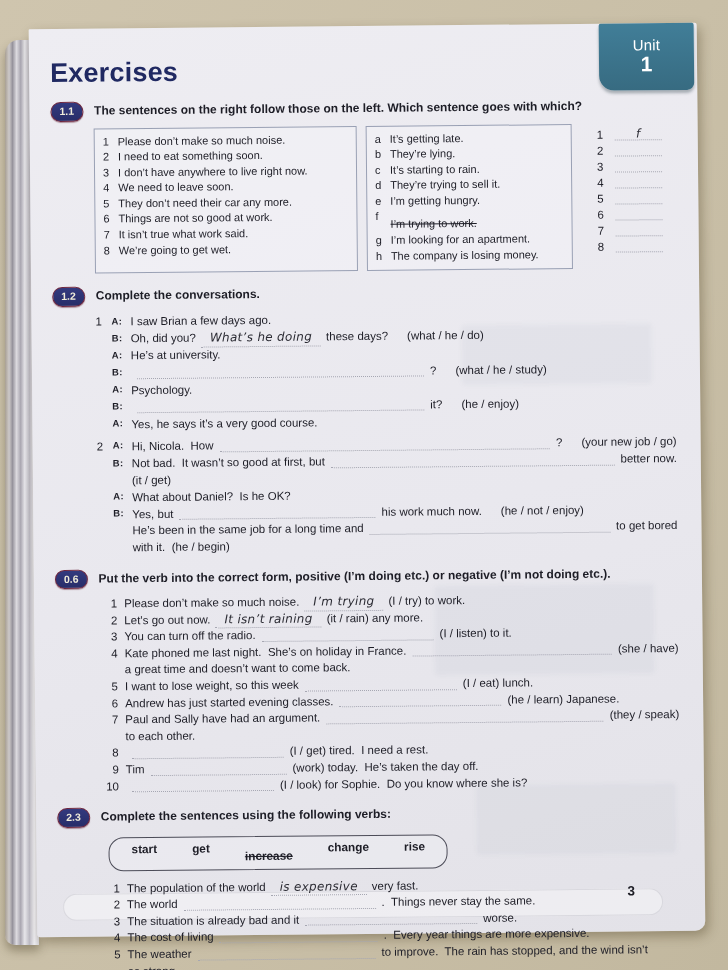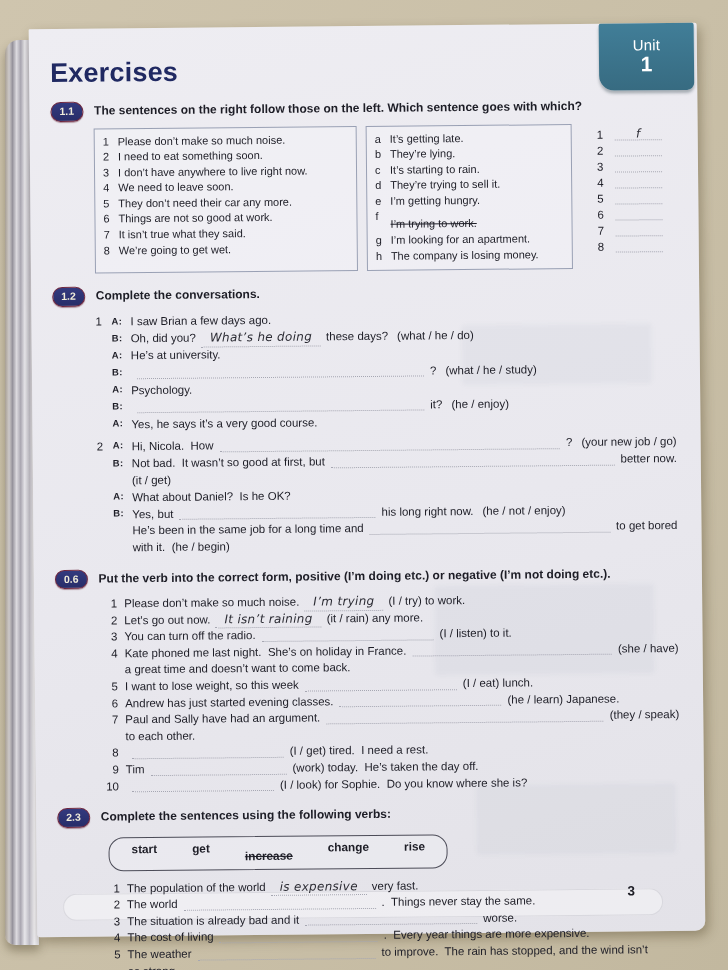--- a/index.html
+++ b/index.html
@@ -48,21 +48,21 @@
   .ans-row{display:flex;align-items:flex-end;height:16.1px;font-size:11.5px;}
   .ans-n{width:13px;}
   .ans-line{width:47px;border-bottom:1.2px dotted #a6a7b2;margin-left:5px;text-align:center;height:13px;}
 
   
   .t{white-space:pre-wrap;}
   .hand{font-family:"DejaVu Sans",sans-serif;font-style:italic;font-size:12px;letter-spacing:.3px;color:#2c2c34;}
   .hand-line{border-bottom:1.3px dotted #a6a7b2;padding:0 9px 0 9px;margin:0 5px -1px 5px;font-style:italic;}
   .blank{display:inline-block;flex:none;border-bottom:1.3px dotted #a6a7b2;height:11px;margin:0 6px 2px 6px;}
   .fill{flex:1 1 auto;border-bottom:1.3px dotted #a6a7b2;height:11px;margin:0 6px 2px 6px;}
-  .hint{margin-left:9px;}
+  .hint{margin-left:19px;}
 
   
   .cv{margin-left:43px;font-size:11.5px;}
   .cv + .cv{margin-top:5px;}
   .cv-line{display:flex;align-items:flex-end;line-height:16.6px;}
   .cv-num{width:16px;flex:none;}
   .cv-sp{width:19px;flex:none;font-size:9.5px;font-weight:bold;letter-spacing:.4px;padding-bottom:.5px;}
 
   
   .it{display:flex;align-items:flex-end;margin-left:43px;line-height:16.6px;font-size:11.5px;}
@@ -120,21 +120,21 @@
           <div class="bx-row">
               <span class="bx-n">5</span>
               <span class="t">They don’t need their car any more.</span>
             </div>
           <div class="bx-row">
               <span class="bx-n">6</span>
               <span class="t">Things are not so good at work.</span>
             </div>
           <div class="bx-row">
               <span class="bx-n">7</span>
-              <span class="t">It isn’t true what they said.</span>
+              <span class="t">It isn’t true what work said.</span>
             </div>
           <div class="bx-row">
               <span class="bx-n">8</span>
               <span class="t">We’re going to get wet.</span>
             </div>
         </div>
         <div class="box box-r">
           <div class="bx-row">
               <span class="bx-n">a</span>
               <span class="t">It’s getting late.</span>
@@ -277,21 +277,21 @@
         <div class="cv-line">
             <span class="cv-num"></span>
             <span class="cv-sp">A:</span>
             <span class="t">What about Daniel?  Is he OK?</span>
           </div>
         <div class="cv-line">
             <span class="cv-num"></span>
             <span class="cv-sp">B:</span>
             <span class="t">Yes, but</span>
             <span class="blank" style="width:196px"></span>
-            <span class="t">his long right now.</span>
+            <span class="t">his work much now.</span>
             <span class="t hint">(he / not / enjoy)</span>
           </div>
         <div class="cv-line">
             <span class="cv-num"></span>
             <span class="cv-sp"></span>
             <span class="t">He’s been in the same job for a long time and</span>
             <span class="fill"></span>
             <span class="t">to get bored</span>
           </div>
         <div class="cv-line">

